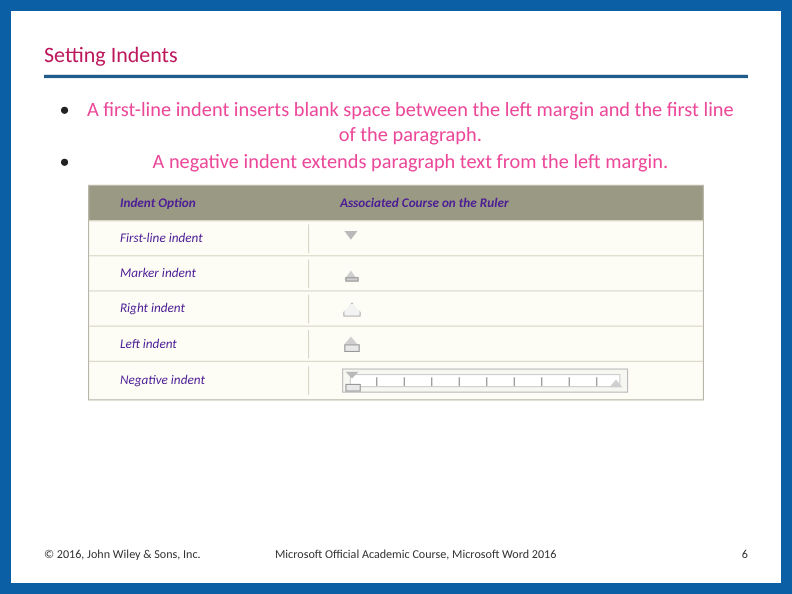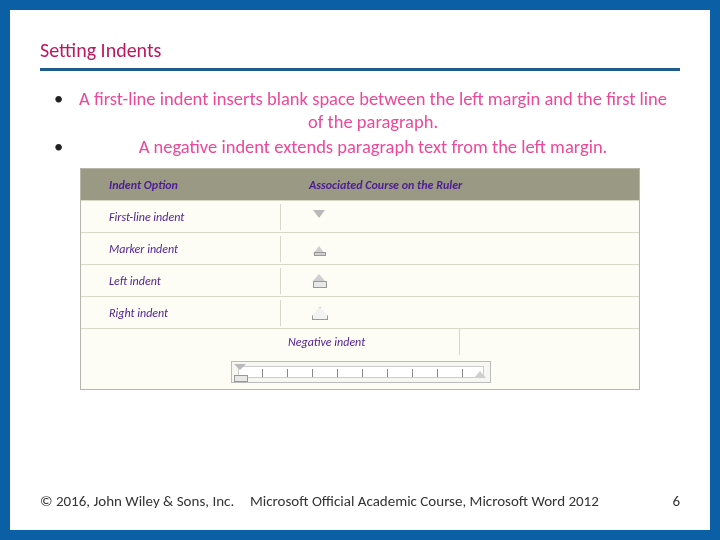--- a/index.html
+++ b/index.html
@@ -43,21 +43,21 @@
     width: 560px;
     border: 1px solid #b8b6a8;
     background: #fdfcf5;
   }
   .trow {
     display: flex;
     border-bottom: 1px solid #d9d7c8;
     min-height: 32px;
     align-items: center;
   }
-  .trow:last-child { border-bottom: none; flex-direction: column; }
+  .trow:last-child { border-bottom: none; }
   .thead {
     background: #9a9984;
     color: #fff;
     font-weight: 600;
     font-size: 12px;
   }
   .tcell {
     padding: 6px 28px;
     font-size: 12px;
     color: #4c1d95;
@@ -130,21 +130,21 @@
     content:"";position:absolute;left:2px;bottom:0;width:12px;height:5px;background:#e8e8e8;border:1px solid #999;
   }
   .ruler .rmR { position:absolute; right:4px; bottom:2px; }
   .ruler .rmR::before{
     content:"";position:absolute;right:0;bottom:2px;border-left:6px solid transparent;border-right:6px solid transparent;border-bottom:7px solid #cfcfcf;
   }
   .footer {
     position: absolute;
     left: 30px; right: 30px; bottom: 20px;
     display: flex; align-items: center;
-    font-size: 15px; color: #333;
+    font-size: 11px; color: #333;
   }
   .footer .f1 { width: 210px; }
   .footer .f2 { flex:1; }
   .footer .f3 { width: 30px; text-align: right; }
 </style>
 </head>
 <body>
 
 <div class="slide">
   <h1 class="title">Setting Indents</h1>
@@ -165,29 +165,29 @@
         <span class="marker m-firstline"></span>
       </div>
     </div>
     <div class="trow">
       <div class="tcell tc1">Marker indent</div>
       <div class="tcell tc2">
         <span class="marker m-hanging"></span>
       </div>
     </div>
     <div class="trow">
+      <div class="tcell tc1">Right indent</div>
+      <div class="tcell tc2">
+        <span class="marker m-right"></span>
+      </div>
+    </div>
+    <div class="trow">
       <div class="tcell tc1">Left indent</div>
       <div class="tcell tc2">
         <span class="marker m-left"></span>
-      </div>
-    </div>
-    <div class="trow">
-      <div class="tcell tc1">Right indent</div>
-      <div class="tcell tc2">
-        <span class="marker m-right"></span>
       </div>
     </div>
     <div class="trow">
       <div class="tcell tc1">Negative indent</div>
       <div class="tcell tc2">
         <span class="ruler">
           <span class="rm"></span>
           <span class="tick t1"></span>
             <span class="tick t2"></span>
             <span class="tick t3"></span>
@@ -198,16 +198,16 @@
             <span class="tick t8"></span>
             <span class="tick t9"></span>
           <span class="rmR"></span>
         </span>
       </div>
     </div>
   </div>
 
   <div class="footer">
     <div class="f1">© 2016, John Wiley &amp; Sons, Inc.</div>
-    <div class="f2">Microsoft Official Academic Course, Microsoft Word 2012</div>
+    <div class="f2">Microsoft Official Academic Course, Microsoft Word 2016</div>
     <div class="f3">6</div>
   </div>
 </div>
 
 </body></html>

